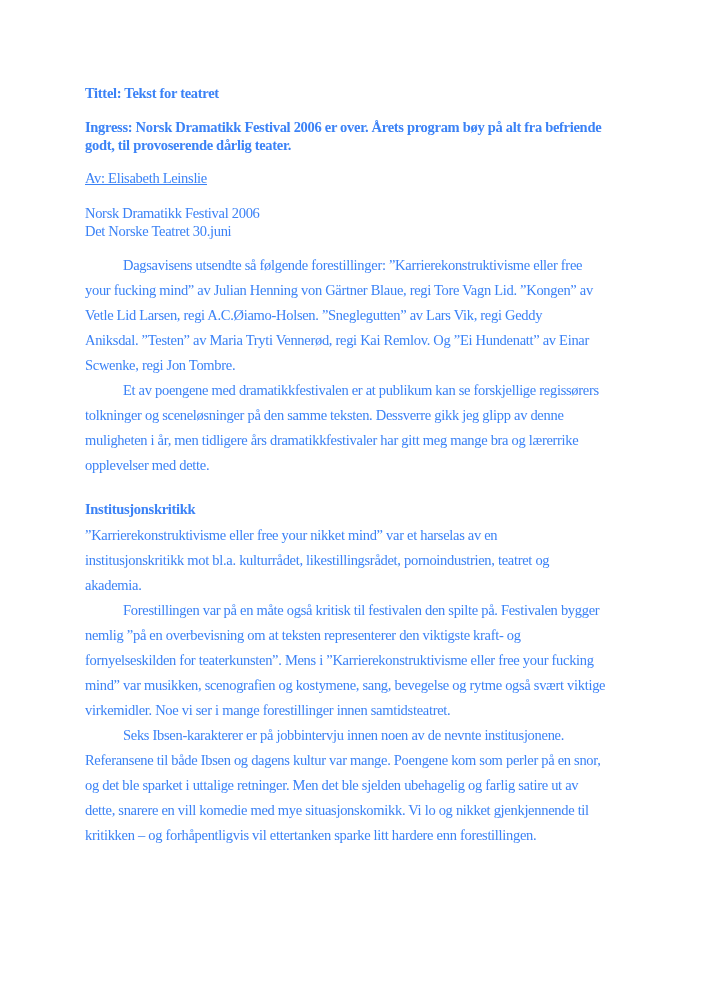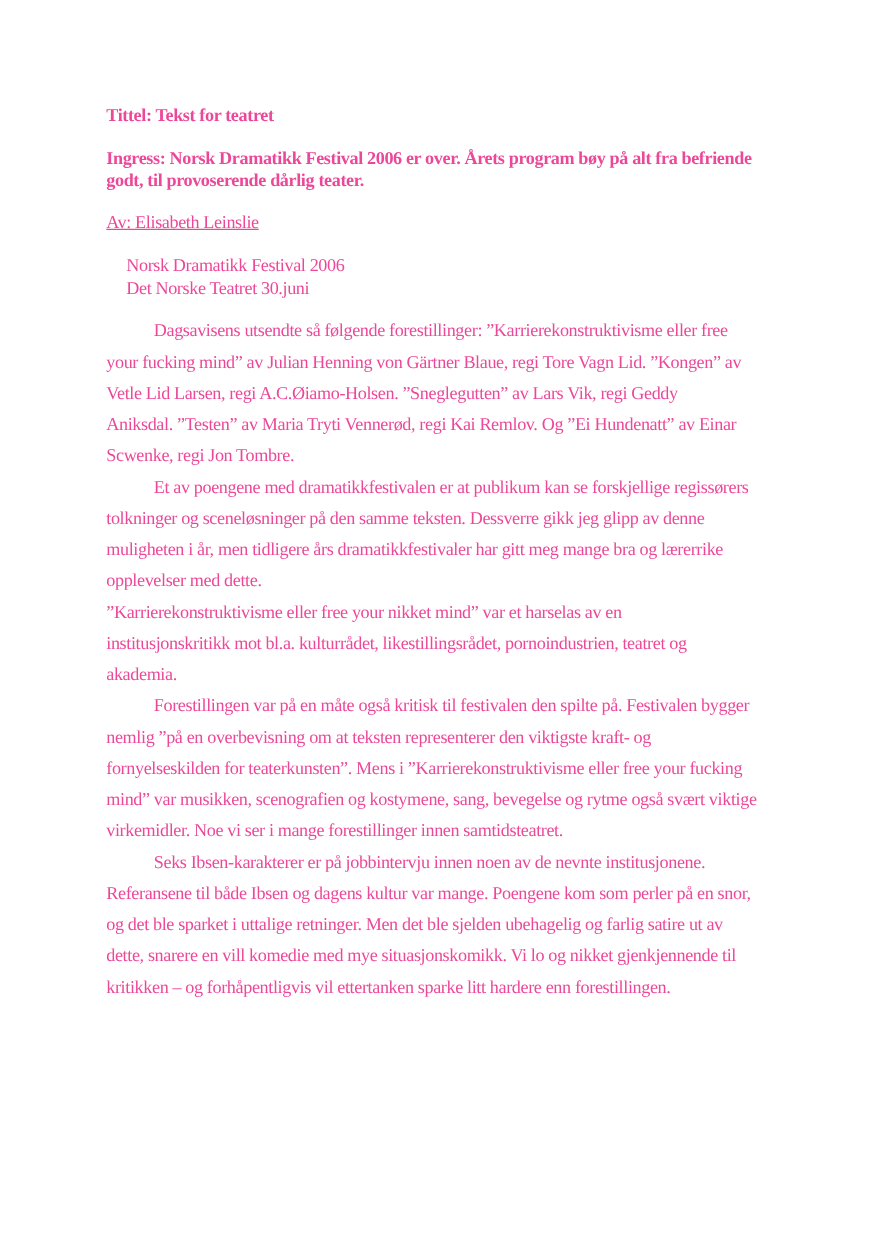--- a/index.html
+++ b/index.html
@@ -5,21 +5,21 @@
   html, body {
     margin: 0;
     padding: 0;
     background: #ffffff;
   }
   .page {
     position: relative;
     width: 636px;
     height: 1000px;
     background: #ffffff;
-    color: #ec4899;
+    color: #3b82f6;
     font-family: "Liberation Serif", serif;
     font-size: 14.5px;
     letter-spacing: -0.3px;
     overflow: hidden;
   }
   .content {
     position: absolute;
     left: 85px;
     top: 84px;
     right: 60px;
@@ -37,21 +37,21 @@
     line-height: 18px;
     white-space: pre;
   }
   .byline {
     margin: 15px 0 0 0;
     line-height: 18px;
     white-space: pre;
     text-decoration: underline;
   }
   .meta {
-    margin: 17px 0 0 16px;
+    margin: 17px 0 0 0;
     line-height: 18px;
   }
   .meta div { white-space: pre; }
   article {
     margin-top: 13px;
   }
   .para {
     margin: 0;
     line-height: 25px;
     white-space: pre;
@@ -86,20 +86,21 @@
 your fucking mind” av Julian Henning von Gärtner Blaue, regi Tore Vagn Lid. ”Kongen” av
 Vetle Lid Larsen, regi A.C.Øiamo-Holsen. ”Sneglegutten” av Lars Vik, regi Geddy
 Aniksdal. ”Testen” av Maria Tryti Vennerød, regi Kai Remlov. Og ”Ei Hundenatt” av Einar
 Scwenke, regi Jon Tombre.</p>
           <p class="para indented">Et av poengene med dramatikkfestivalen er at publikum kan se forskjellige regissørers
 tolkninger og sceneløsninger på den samme teksten. Dessverre gikk jeg glipp av denne
 muligheten i år, men tidligere års dramatikkfestivaler har gitt meg mange bra og lærerrike
 opplevelser med dette.</p>
         </section>
         <section>
+          <h2 class="section-heading">Institusjonskritikk</h2>
           <p class="para">”Karrierekonstruktivisme eller free your nikket mind” var et harselas av en
 institusjonskritikk mot bl.a. kulturrådet, likestillingsrådet, pornoindustrien, teatret og
 akademia.</p>
           <p class="para indented">Forestillingen var på en måte også kritisk til festivalen den spilte på. Festivalen bygger
 nemlig ”på en overbevisning om at teksten representerer den viktigste kraft- og
 fornyelseskilden for teaterkunsten”. Mens i ”Karrierekonstruktivisme eller free your fucking
 mind” var musikken, scenografien og kostymene, sang, bevegelse og rytme også svært viktige
 virkemidler. Noe vi ser i mange forestillinger innen samtidsteatret.</p>
           <p class="para indented">Seks Ibsen-karakterer er på jobbintervju innen noen av de nevnte institusjonene.
 Referansene til både Ibsen og dagens kultur var mange. Poengene kom som perler på en snor,

